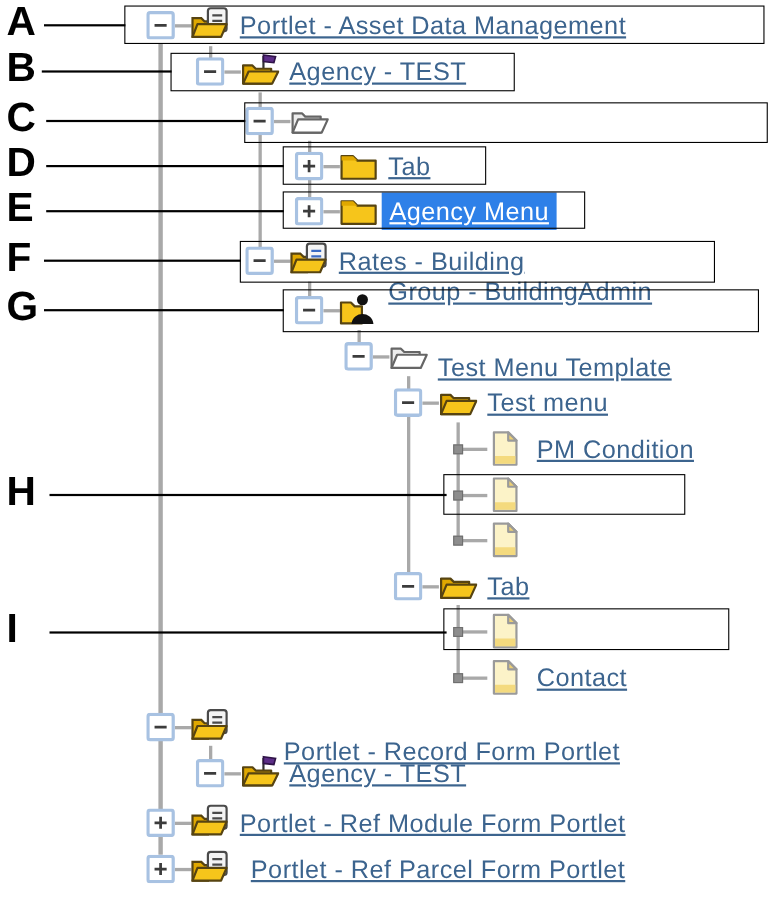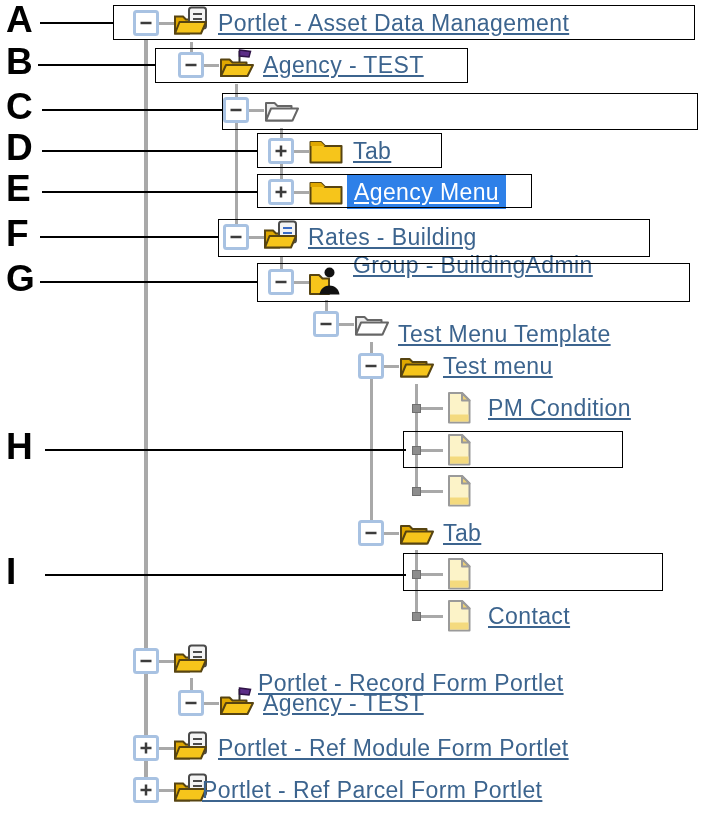--- a/index.html
+++ b/index.html
@@ -233,21 +233,21 @@
         <line x1="7.5" y1="13" x2="18.5" y2="13" stroke="#3c3c3c" stroke-width="2.5"></line>
         <line x1="13" y1="7.5" x2="13" y2="18.5" stroke="#3c3c3c" stroke-width="2.5"></line>
       </svg></div>
     <div class="nodeicon" style="left: 173px; top: 773px;"><svg width="36" height="34" viewBox="0 0 36 34">
         <path d="M2 27.5 L2 10.5 L10 10.5 L13 13.5 L16 13.5 L16 27.5 Z" fill="#e0a800" stroke="#574411" stroke-width="2"></path>
         <rect x="16" y="1.5" width="17" height="21" rx="2.5" fill="#f4f4f4" stroke="#4a4a4a" stroke-width="2"></rect>
         <line x1="20" y1="8" x2="29" y2="8" stroke="#4a4a4a" stroke-width="2"></line>
         <line x1="20" y1="13" x2="29" y2="13" stroke="#4a4a4a" stroke-width="2"></line>
         <path d="M6.5 16 L33 16 L28 27.5 L2 27.5 Z" fill="#f6c51b" stroke="#574411" stroke-width="2" stroke-linejoin="round"></path>
       </svg></div>
-    <div class="nodelabel" style="left: 202px; top: 773px; text-align: right;">Portlet - Ref Parcel Form Portlet</div>
+    <div class="nodelabel" style="left: 228px; top: 773px; text-align: right;">Portlet - Ref Parcel Form Portlet</div>
     <div class="callout-letter" style="left: 6px; top: 2px;">A</div>
     <div class="callout-line" style="left: 40px; top: 22px; width: 74px;"></div>
     <div class="callout-box" style="left: 113px; top: 5px; width: 582px; height: 35px;"></div>
     <div class="callout-letter" style="left: 6px; top: 44px;">B</div>
     <div class="callout-line" style="left: 38px; top: 64px; width: 118px;"></div>
     <div class="callout-box" style="left: 155px; top: 48px; width: 313px; height: 35px;"></div>
     <div class="callout-letter" style="left: 6px; top: 89px;">C</div>
     <div class="callout-line" style="left: 42px; top: 109px; width: 181px;"></div>
     <div class="callout-box" style="left: 222px; top: 93px; width: 476px; height: 37px;"></div>
     <div class="callout-letter" style="left: 6px; top: 130px;">D</div>

